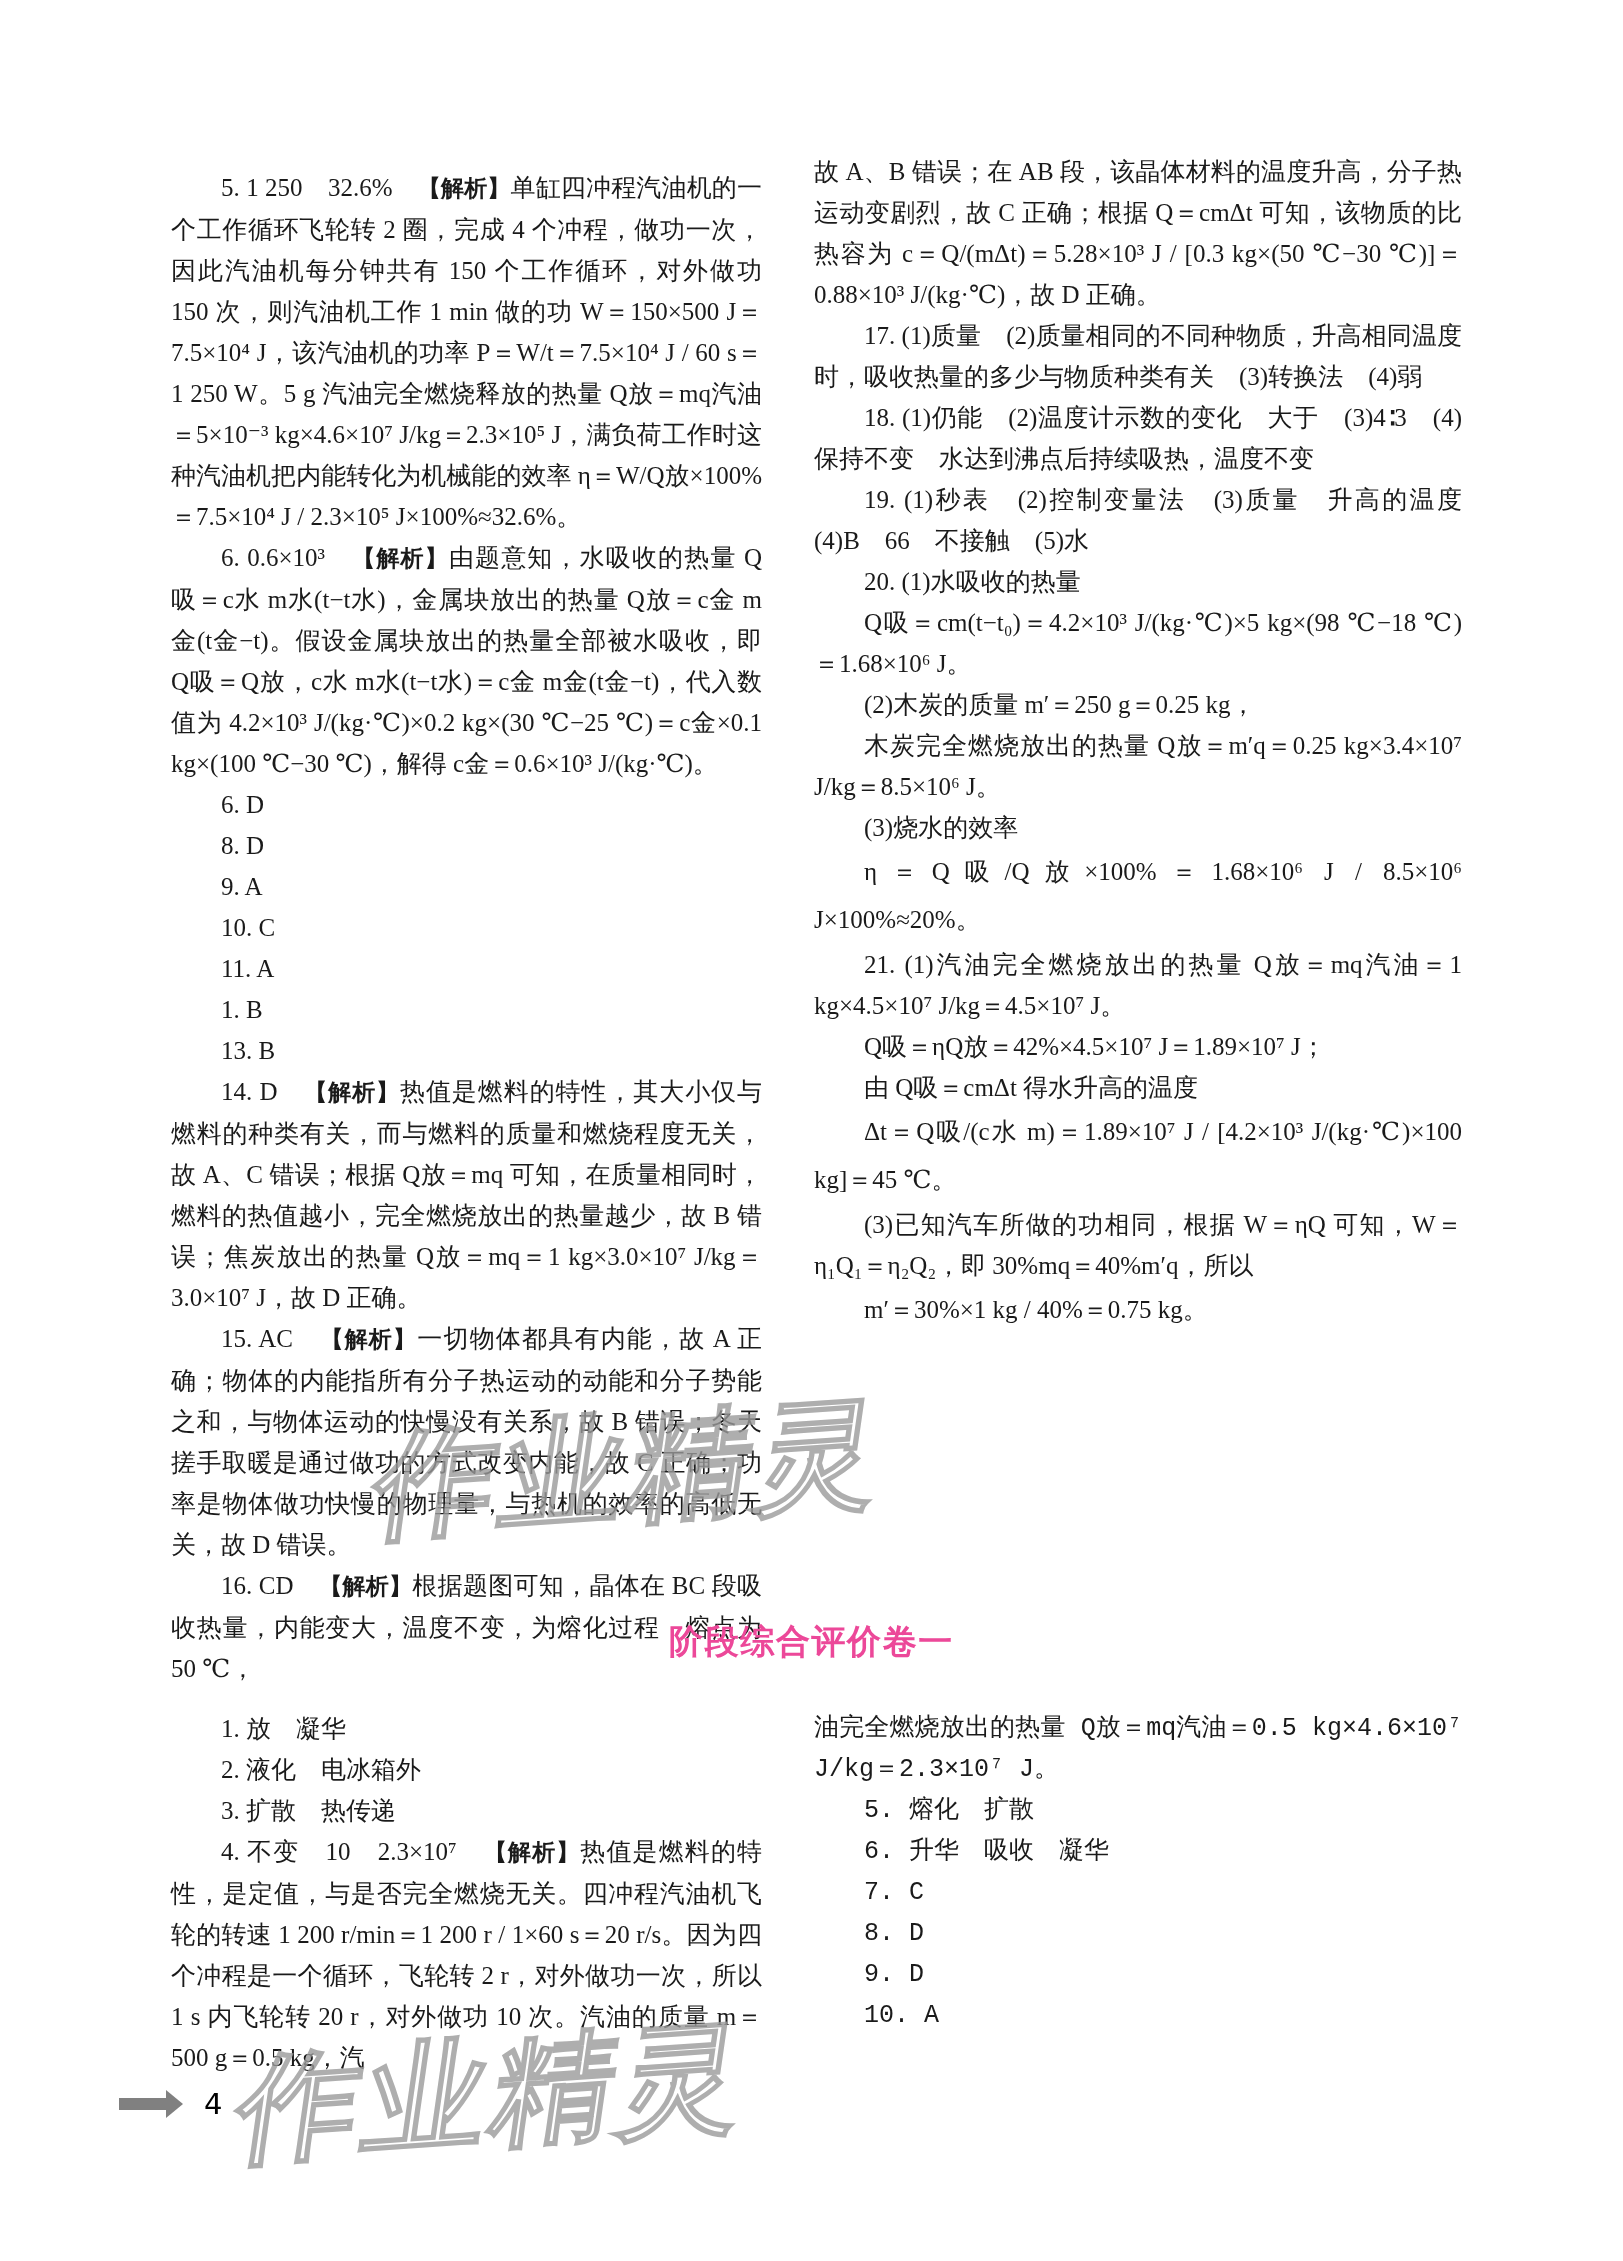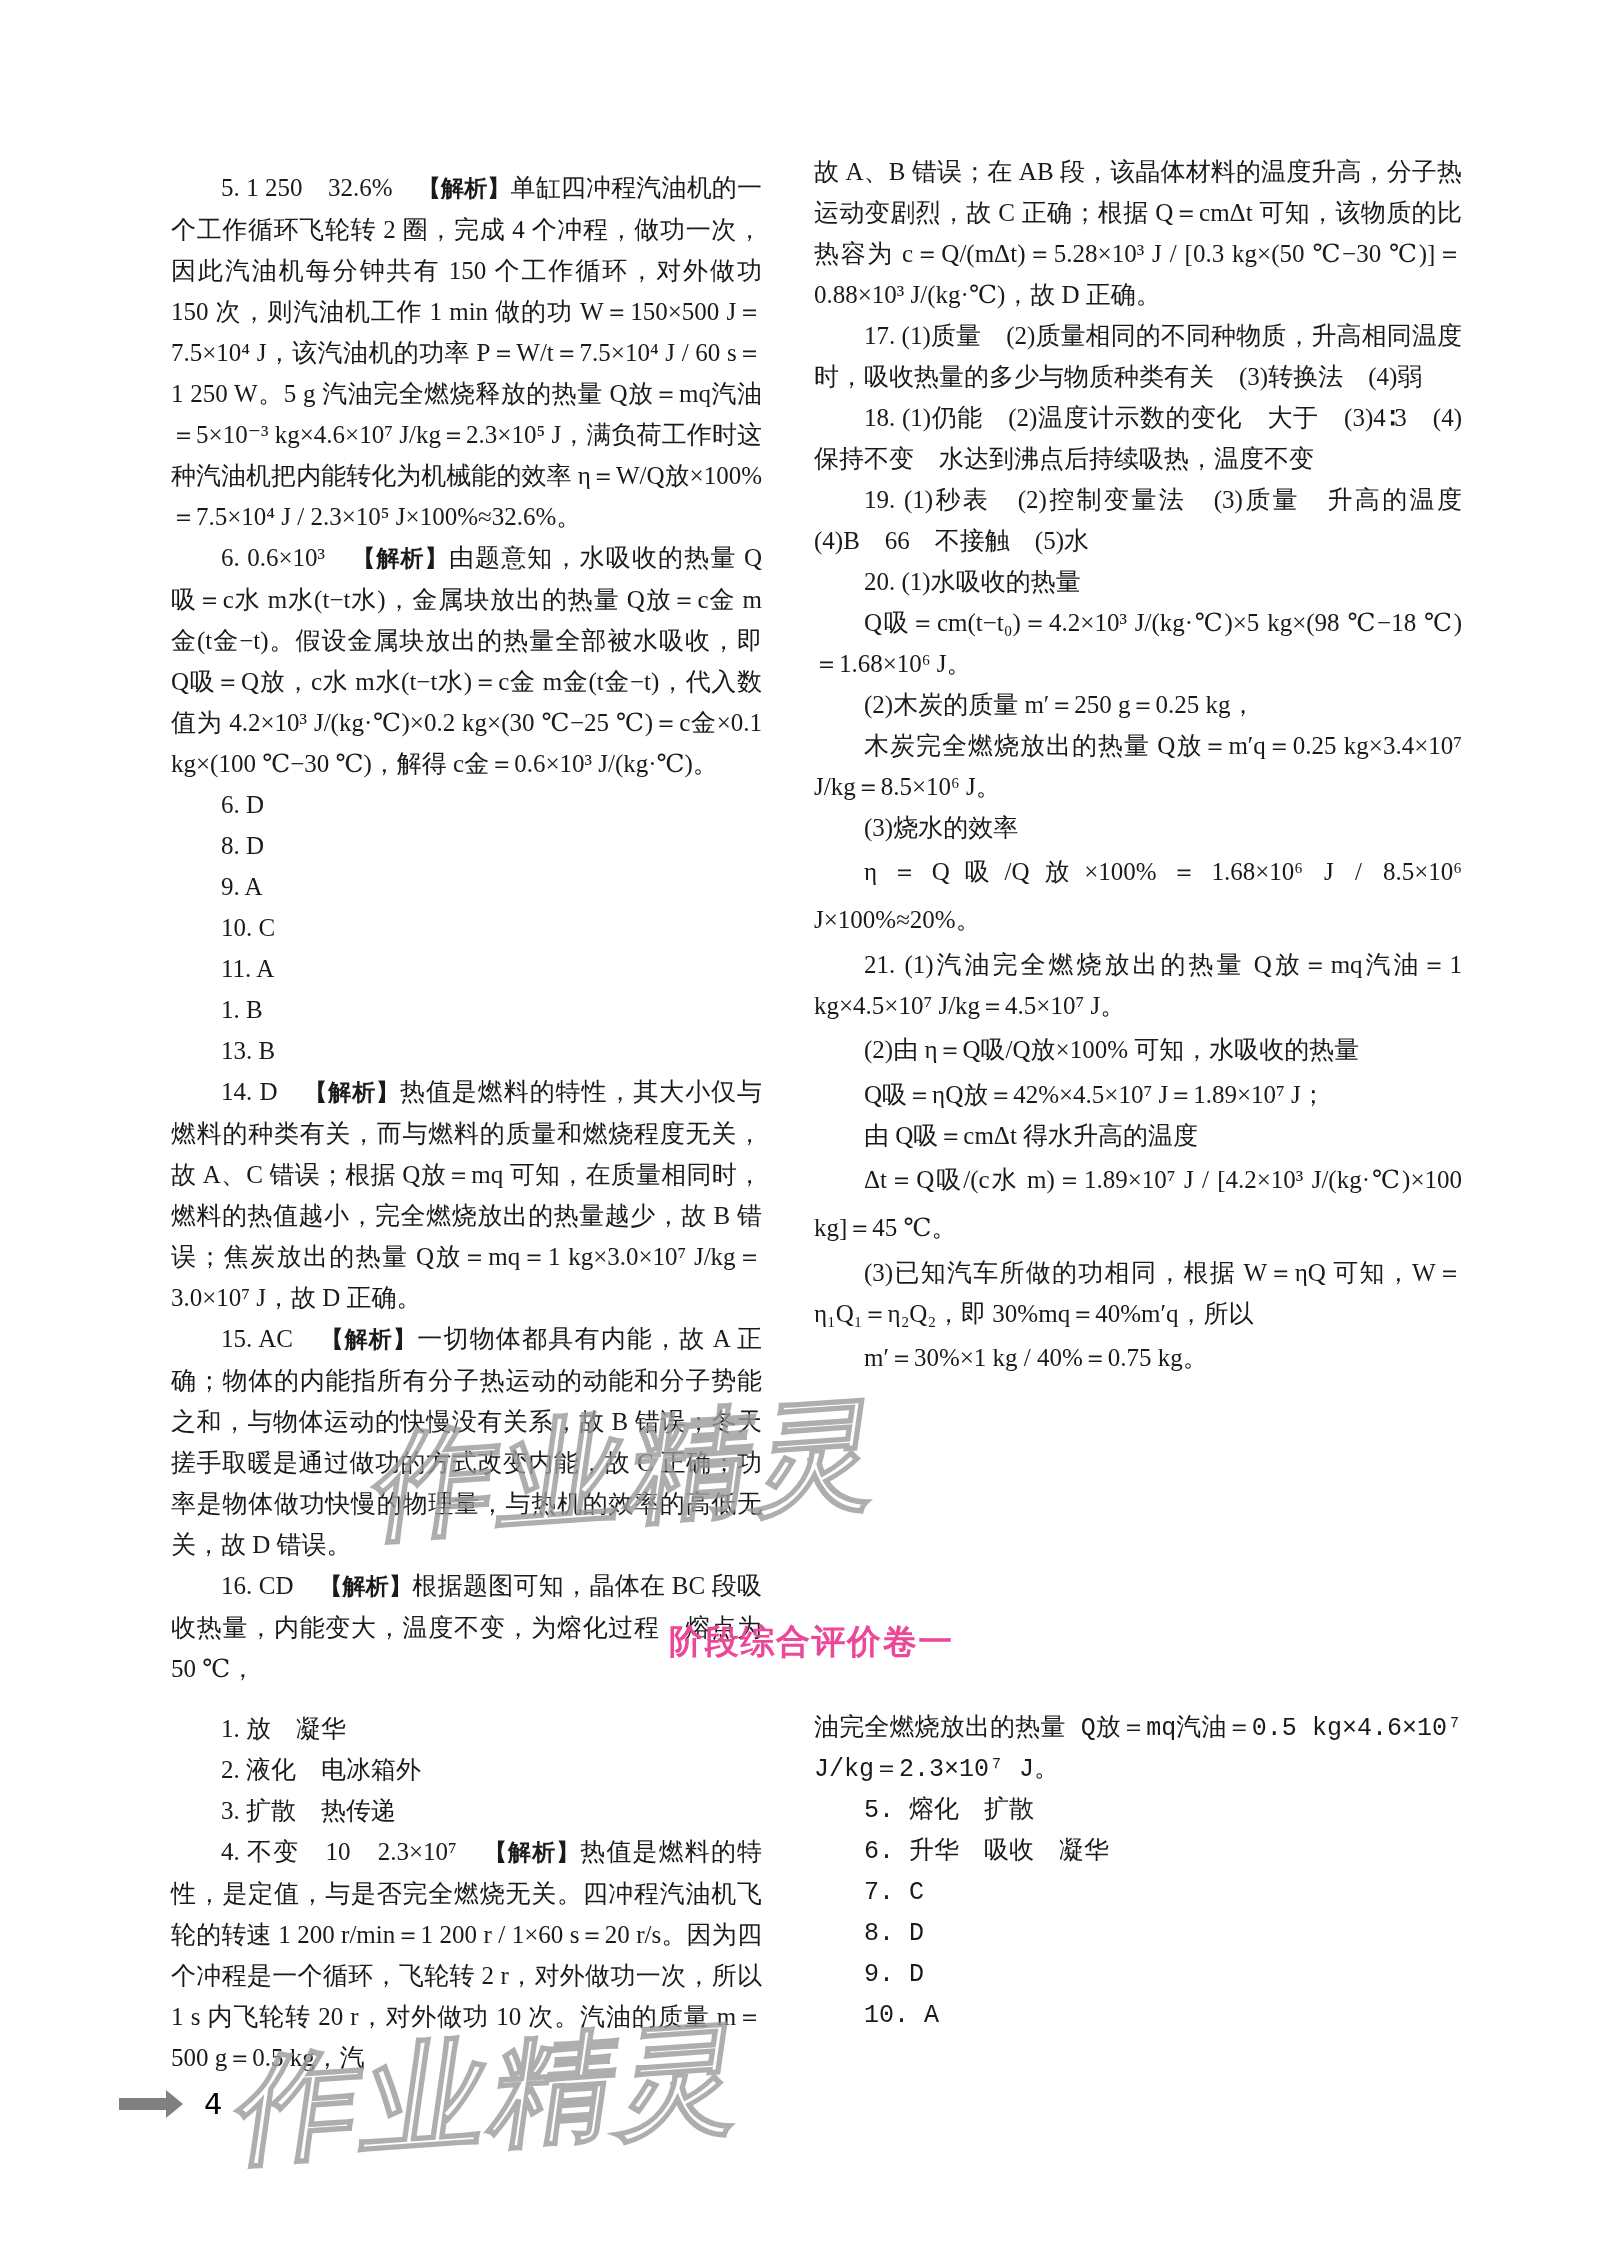--- a/index.html
+++ b/index.html
@@ -59,21 +59,20 @@
   <p class="p ind">17. (1)质量　(2)质量相同的不同种物质，升高相同温度时，吸收热量的多少与物质种类有关　(3)转换法　(4)弱</p>
   <p class="p ind">18. (1)仍能　(2)温度计示数的变化　大于　(3)4∶3　(4)保持不变　水达到沸点后持续吸热，温度不变</p>
   <p class="p ind">19. (1)秒表　(2)控制变量法　(3)质量　升高的温度　(4)B　66　不接触　(5)水</p>
   <p class="p ind">20. (1)水吸收的热量</p>
   <p class="p ind">Q吸＝cm(t−t₀)＝4.2×10³ J/(kg·℃)×5 kg×(98 ℃−18 ℃)＝1.68×10⁶ J。</p>
   <p class="p ind">(2)木炭的质量 m′＝250 g＝0.25 kg，</p>
   <p class="p ind">木炭完全燃烧放出的热量 Q放＝m′q＝0.25 kg×3.4×10⁷ J/kg＝8.5×10⁶ J。</p>
   <p class="p ind">(3)烧水的效率</p>
   <p class="p ind frac-line">η＝Q吸/Q放×100%＝1.68×10⁶ J / 8.5×10⁶ J×100%≈20%。</p>
   <p class="p ind">21. (1)汽油完全燃烧放出的热量 Q放＝mq汽油＝1 kg×4.5×10⁷ J/kg＝4.5×10⁷ J。</p>
-  <p class="p ind frac-line">(2)由 η＝Q吸/Q放×100% 可知，水吸收的热量</p>
   <p class="p ind">Q吸＝ηQ放＝42%×4.5×10⁷ J＝1.89×10⁷ J；</p>
   <p class="p ind">由 Q吸＝cmΔt 得水升高的温度</p>
   <p class="p ind frac-line">Δt＝Q吸/(c水 m)＝1.89×10⁷ J / [4.2×10³ J/(kg·℃)×100 kg]＝45 ℃。</p>
   <p class="p ind">(3)已知汽车所做的功相同，根据 W＝ηQ 可知，W＝η₁Q₁＝η₂Q₂，即 30%mq＝40%m′q，所以</p>
   <p class="p ind frac-line">m′＝30%×1 kg / 40%＝0.75 kg。</p>
 </div>
 
 <div class="heading">阶段综合评价卷一</div>
 
 <div class="col bot-left">

